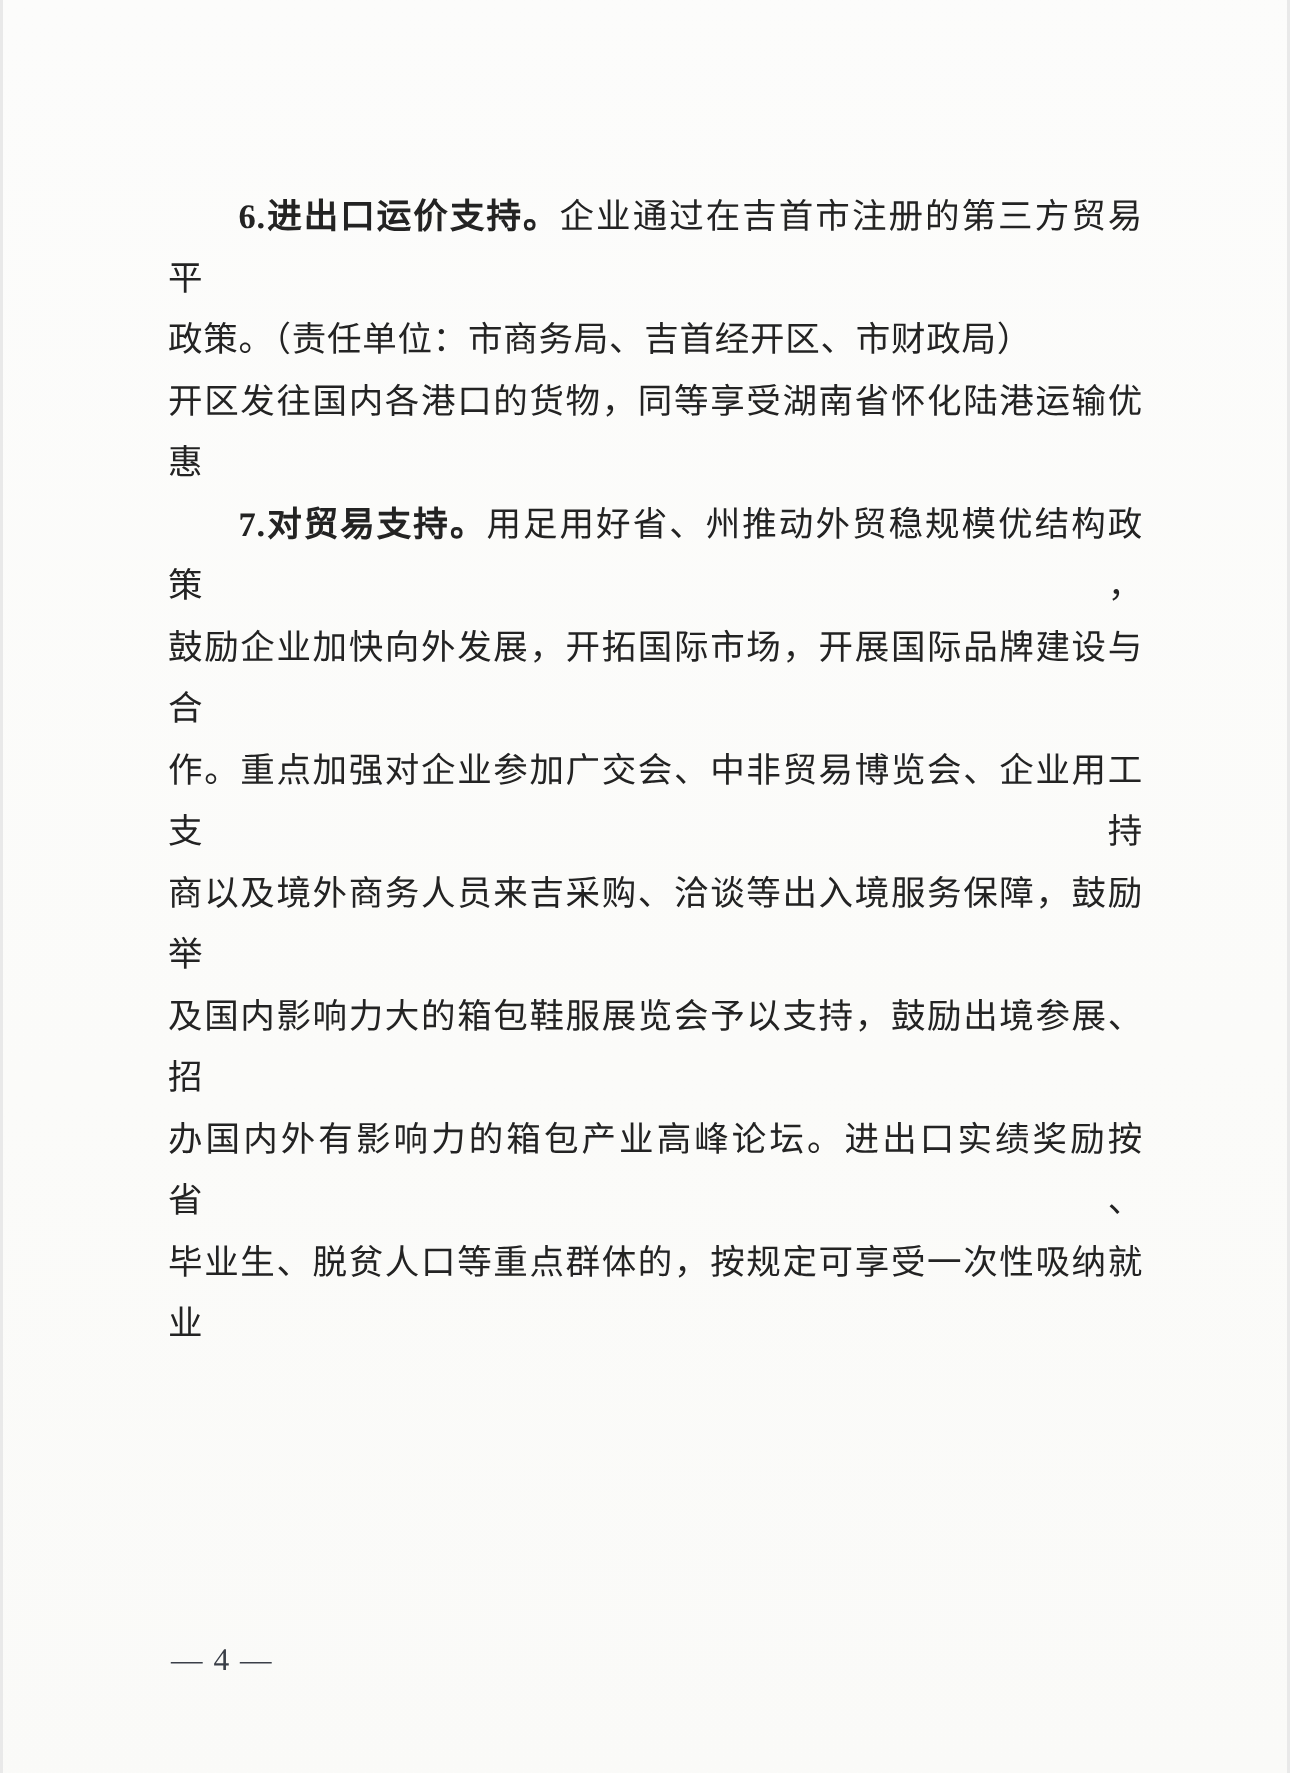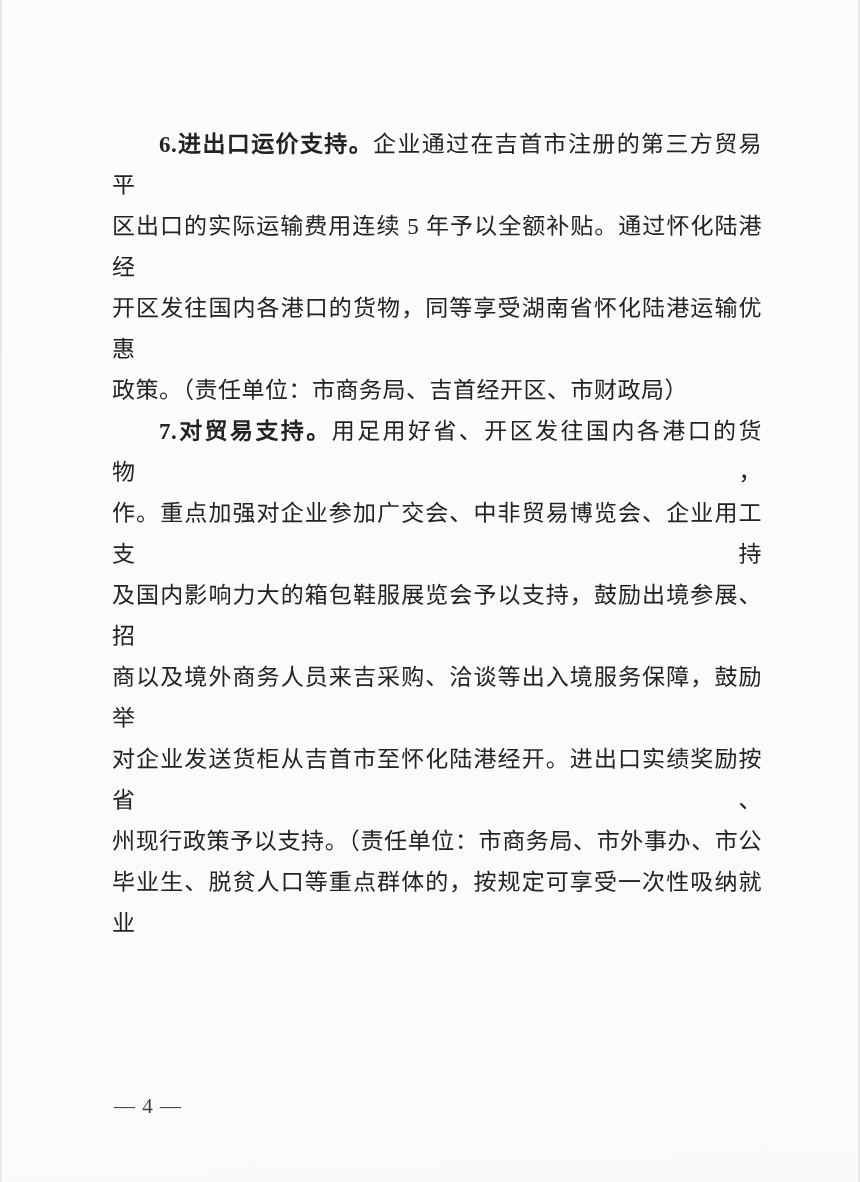--- a/index.html
+++ b/index.html
@@ -58,32 +58,31 @@
   }
 </style>
 </head>
 <body>
 
 <div class="page">
   <div class="content">
 
     <section class="para">
       <p class="line first fill"><span class="head">6.进出口运价支持。</span><span>企业通过在吉首市注册的第三方贸易平</span></p>
-      <p class="line fill">区出口的实际运输费用连续 5 年予以全额补贴。通过怀化陆港经</p>
+      <p class="line last">政策。（责任单位：市商务局、吉首经开区、市财政局）</p>
       <p class="line fill">开区发往国内各港口的货物，同等享受湖南省怀化陆港运输优惠</p>
-      <p class="line last">政策。（责任单位：市商务局、吉首经开区、市财政局）</p>
     </section>
 
     <section class="para">
-      <p class="line first fill"><span class="head">7.对贸易支持。</span><span>用足用好省、开区发往国内各港口的货物，</span></p>
+      <p class="line first fill"><span class="head">7.对贸易支持。</span><span>用足用好省、州推动外贸稳规模优结构政策，</span></p>
+      <p class="line fill">鼓励企业加快向外发展，开拓国际市场，开展国际品牌建设与合</p>
       <p class="line fill">作。重点加强对企业参加广交会、中非贸易博览会、企业用工支持</p>
+      <p class="line fill">商以及境外商务人员来吉采购、洽谈等出入境服务保障，鼓励举</p>
       <p class="line fill">及国内影响力大的箱包鞋服展览会予以支持，鼓励出境参展、招</p>
-      <p class="line fill">商以及境外商务人员来吉采购、洽谈等出入境服务保障，鼓励举</p>
-      <p class="line fill">对企业发送货柜从吉首市至怀化陆港经开。进出口实绩奖励按省、</p>
-      <p class="line fill">州现行政策予以支持。（责任单位：市商务局、市外事办、市公</p>
+      <p class="line fill">办国内外有影响力的箱包产业高峰论坛。进出口实绩奖励按省、</p>
     </section>
 
     <section class="para">
       <p class="line fill">毕业生、脱贫人口等重点群体的，按规定可享受一次性吸纳就业</p>
 
     </section>
 
   </div>
 
   <div class="footer">— 4 —</div>

